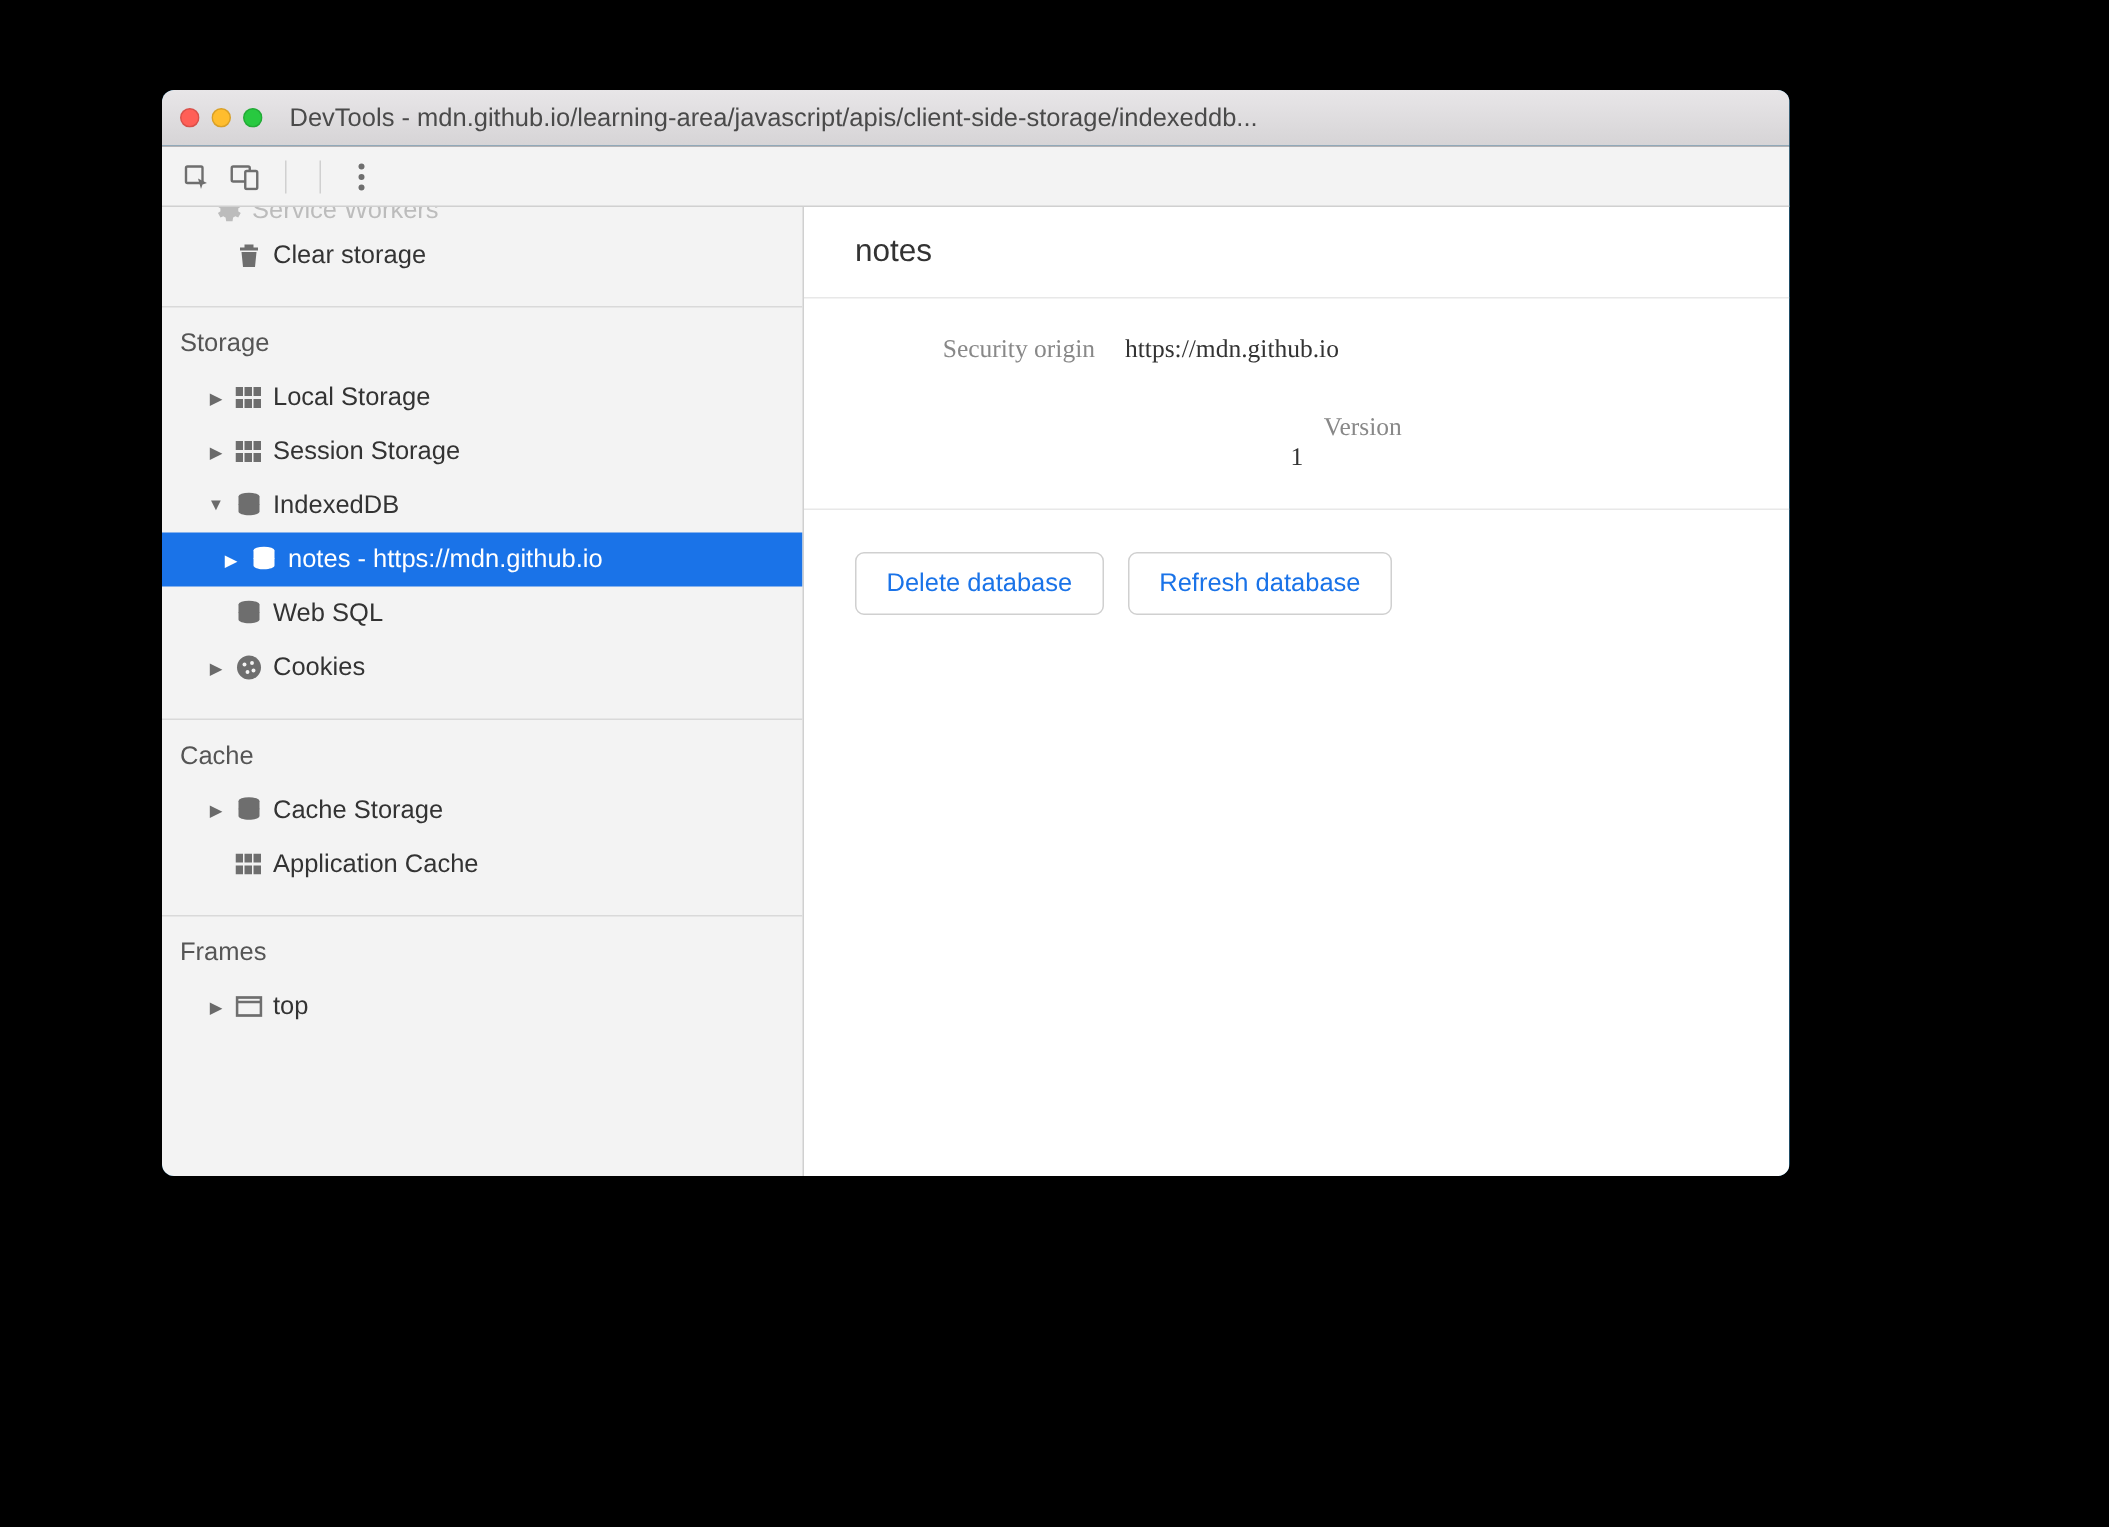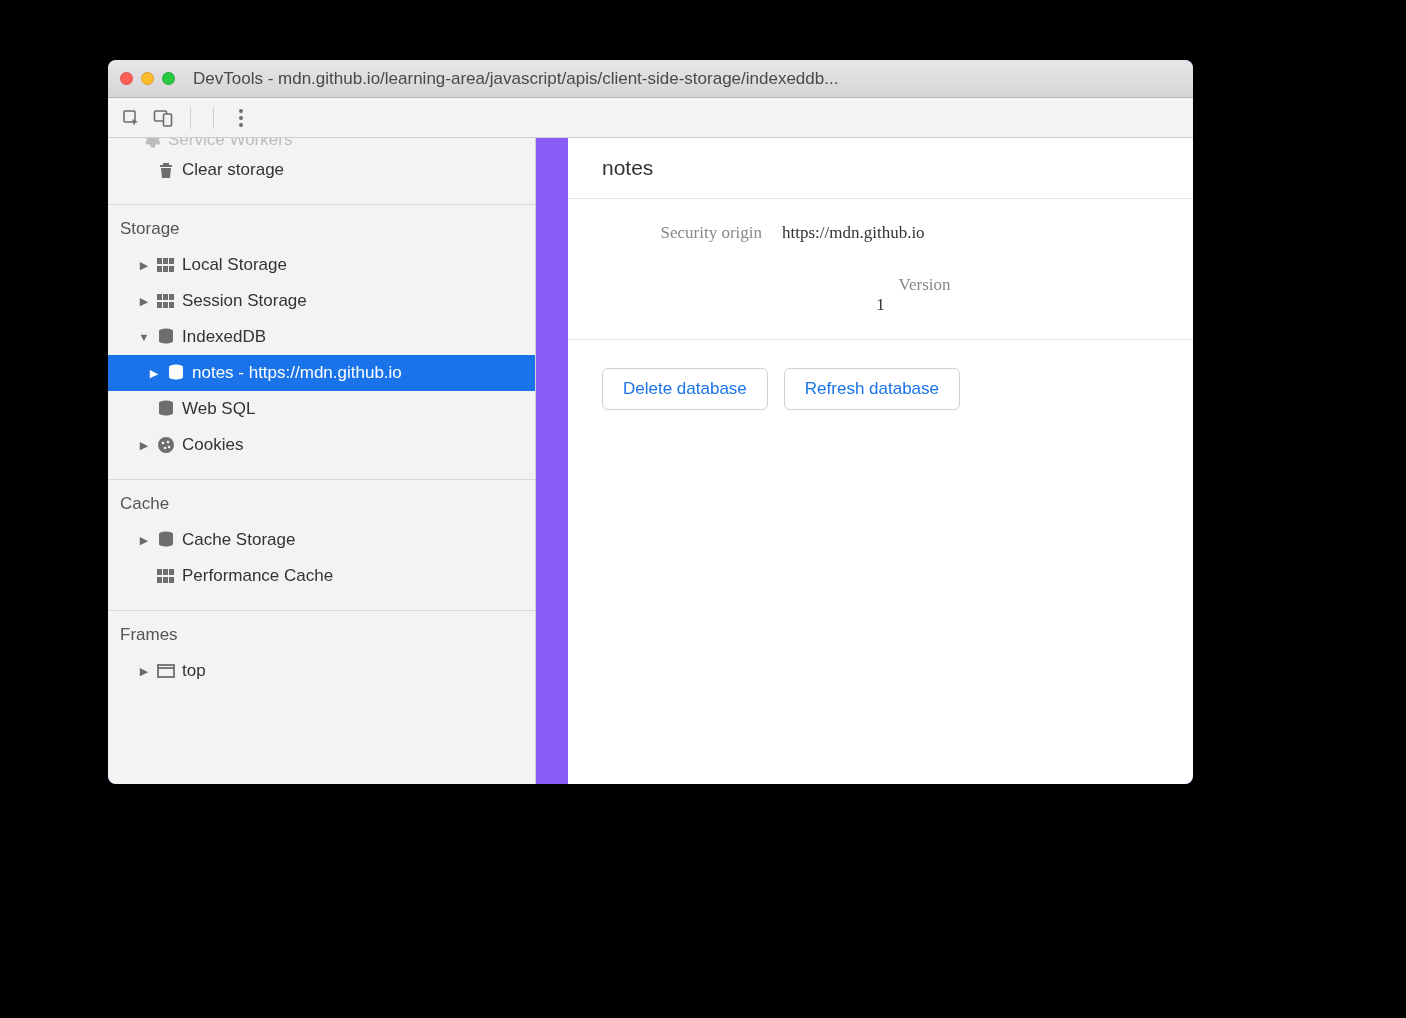--- a/index.html
+++ b/index.html
@@ -11,21 +11,21 @@
       display: flex;
       align-items: flex-start;
       justify-content: flex-start;
     }
     .window {
       position: absolute;
       top: 60px;
       left: 108px;
       width: 1085px;
       height: 724px;
-      background: #8b5cf6;
+      background: #0369a1;
       border-radius: 8px;
       box-shadow: 0 20px 60px rgba(0,0,0,0.5);
       overflow: hidden;
       display: flex;
       flex-direction: column;
     }
     .titlebar {
       height: 38px;
       background: linear-gradient(#e8e6e8, #d6d4d6);
       border-bottom: 1px solid #b5b3b5;
@@ -88,21 +88,20 @@
       width: 26px; height: 26px;
       display: flex; flex-direction: column; align-items: center; justify-content: center;
       gap: 3px;
     }
     .kebab span { width: 4px; height: 4px; border-radius: 50%; background: #6e6e6e; }
 
     .body {
       flex: 1;
       display: flex;
       overflow: hidden;
-      gap: 32px;
     }
     .sidebar {
       width: 428px;
       background: #f3f3f3;
       border-right: 1px solid #d0d0d0;
       overflow: hidden;
       display: flex;
       flex-direction: column;
     }
     .main {
@@ -370,21 +369,21 @@
         <span class="tree-icon">
           <svg width="18" height="14" viewBox="0 0 18 14" fill="currentColor">
               <rect x="0" y="0" width="5" height="6"></rect>
               <rect x="6" y="0" width="5" height="6"></rect>
               <rect x="12" y="0" width="5" height="6"></rect>
               <rect x="0" y="8" width="5" height="6"></rect>
               <rect x="6" y="8" width="5" height="6"></rect>
               <rect x="12" y="8" width="5" height="6"></rect>
             </svg>
         </span>
-        <span>Performance Cache</span>
+        <span>Application Cache</span>
       </div>
 
       <div style="height:16px"></div>
 
       <div class="section-header">Frames</div>
 
       <div class="tree-item">
         <span class="disclosure">▶</span>
         <span class="tree-icon">
           <svg width="18" height="14" viewBox="0 0 18 14" fill="none" stroke="currentColor" stroke-width="1.8">

